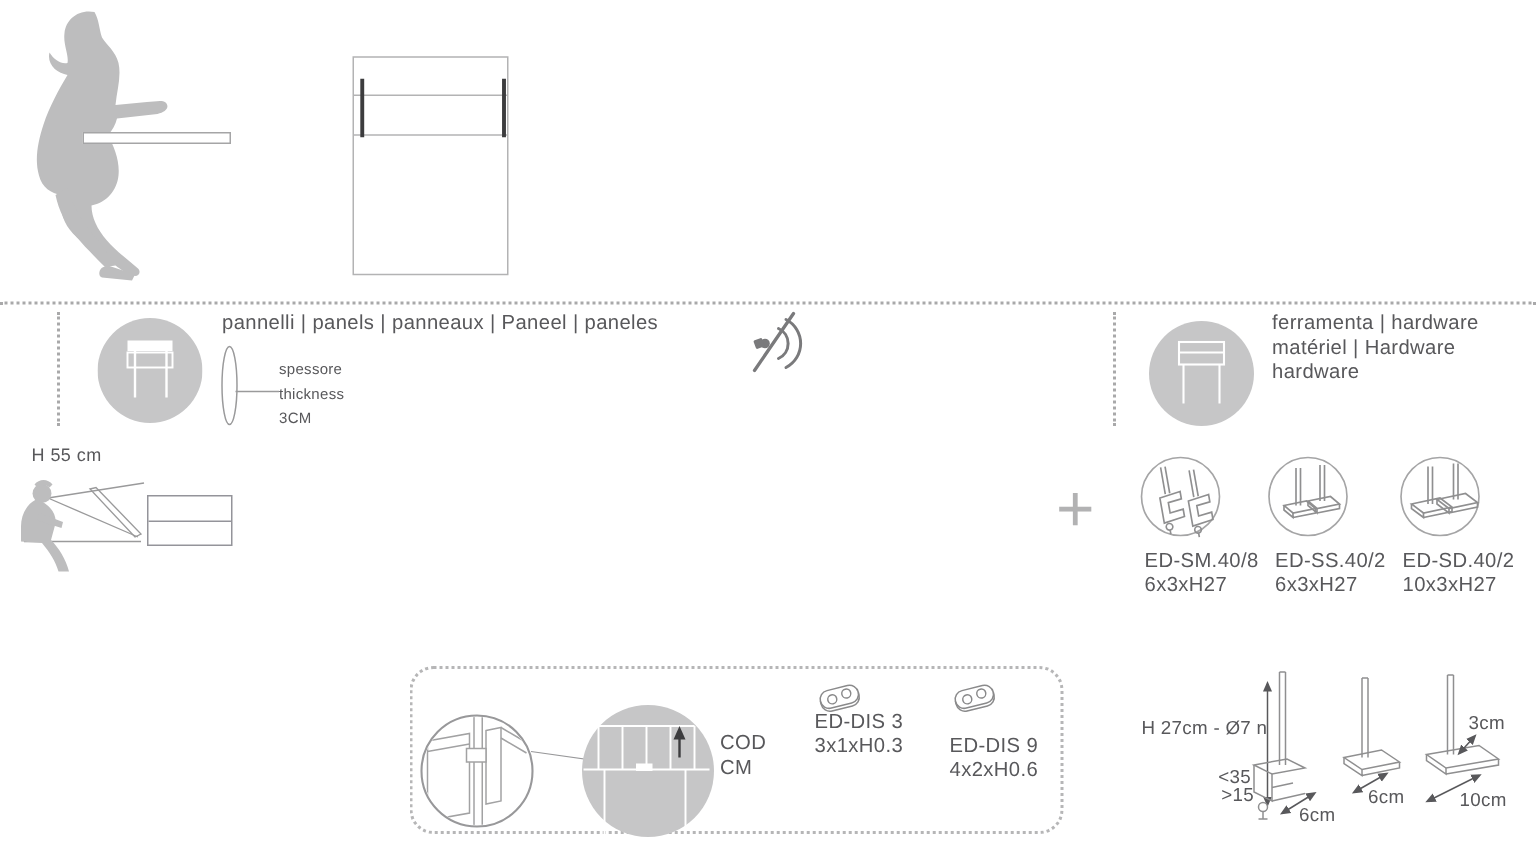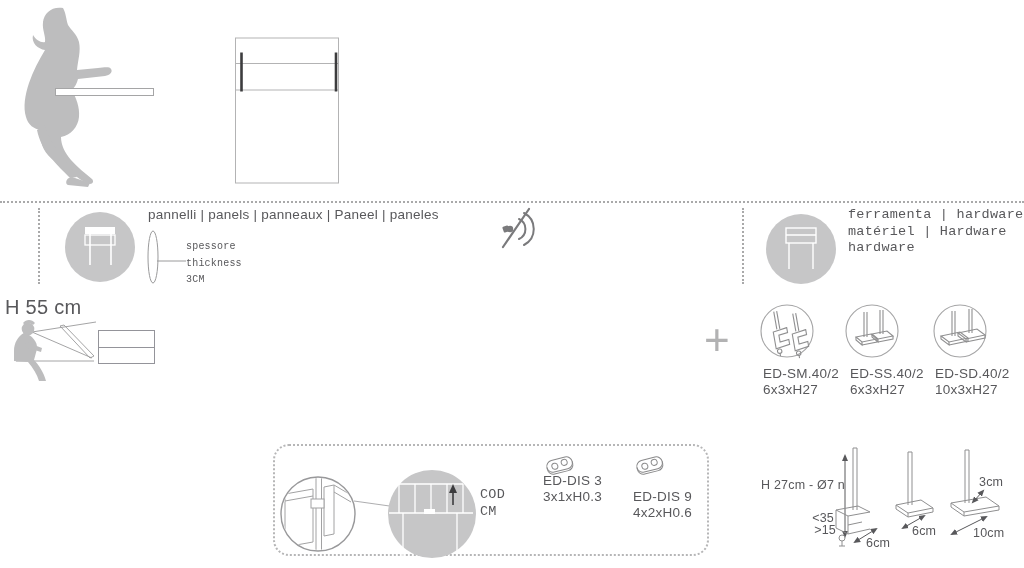--- a/index.html
+++ b/index.html
@@ -1,22 +1,22 @@
 <!DOCTYPE html>
 <html><head>
 <meta charset="utf-8">
 <style>
   html,body{margin:0;padding:0;background:#fff;}
   .canvas{position:relative;width:1024px;height:568px;background:#ffffff;overflow:hidden;
           font-family:"Liberation Sans",sans-serif;color:#58585b;border-radius:30px;}
   .abs{position:absolute;}
   .t13{font-size:10px;letter-spacing:.2px;}
   .t14{font-size:13.5px;letter-spacing:.25px;}
-  .t17{font-size:20px;letter-spacing:.3px;font-weight:500;}
-  .lh16 > div{line-height:16.5px;font-family:Liberation Mono, monospace;}
+  .t17{font-size:12px;letter-spacing:.3px;font-weight:500;margin-left:16px;}
+  .lh16 > div{line-height:16.5px;}
   .lh15 > div{line-height:15.5px;}
   .dotted-h{position:absolute;left:0;top:201px;width:1024px;height:0;border-top:2px dotted #a9a9aa;}
   .dotted-v{position:absolute;width:0;border-left:2px dotted #a9a9aa;}
   .desk-rect{border:1px solid #a5a5a6;background:#fff;}
   .panel-rect{border:1px solid #94949a;background:#fff;}
   .panel-rect .mid{position:absolute;left:0;right:0;top:50%;border-top:1px solid #94949a;}
   .plus{font-size:44px;font-weight:300;color:#b2b2b3;line-height:40px;}
   .opt-box{border:2px dotted #b6b6b7;border-radius:16px;}
   .dim-label{font-size:12.5px;fill:#58585b;letter-spacing:.2px;font-family:"Liberation Sans",sans-serif;}
   svg text{font-family:"Liberation Sans",sans-serif;}
@@ -138,21 +138,21 @@
       <g transform="translate(30,10) rotate(-10 10 20)">
         <line x1="8" y1="1" x2="8" y2="19"></line>
           <line x1="11" y1="1" x2="11" y2="19"></line>
         <path d="M18,19 L4,21 L4,38 L18,36 L18,31 L9,32 L9,25 L18,24 Z"></path>
         <circle cx="7" cy="41" r="2.2"></circle>
           <line x1="7" y1="43" x2="7" y2="46"></line>
       </g>
     </g>
   </svg>
   <div class="abs t14 lh15" style="left:763px;top:366px">
-    <div>ED-SM.40/2</div>
+    <div>ED-SM.40/8</div>
     <div>6x3xH27</div>
   </div>
 
   <svg class="abs" style="left:843px;top:302px" width="58" height="58" viewBox="0 0 58 58">
     <circle cx="29" cy="29" r="26" fill="#fff" stroke="#a5a5a6" stroke-width="1.1"></circle>
     <g stroke="#8f8f90" fill="none" stroke-width="1.1">
       <line x1="21" y1="10" x2="21" y2="35"></line>
         <line x1="24" y1="10" x2="24" y2="35"></line>
       <polygon points="13,35 28,32 34,37 19,40"></polygon>
       <path d="M13,35 L13,38 L19,43 L19,40 M34,37 L34,40 L19,43"></path>

